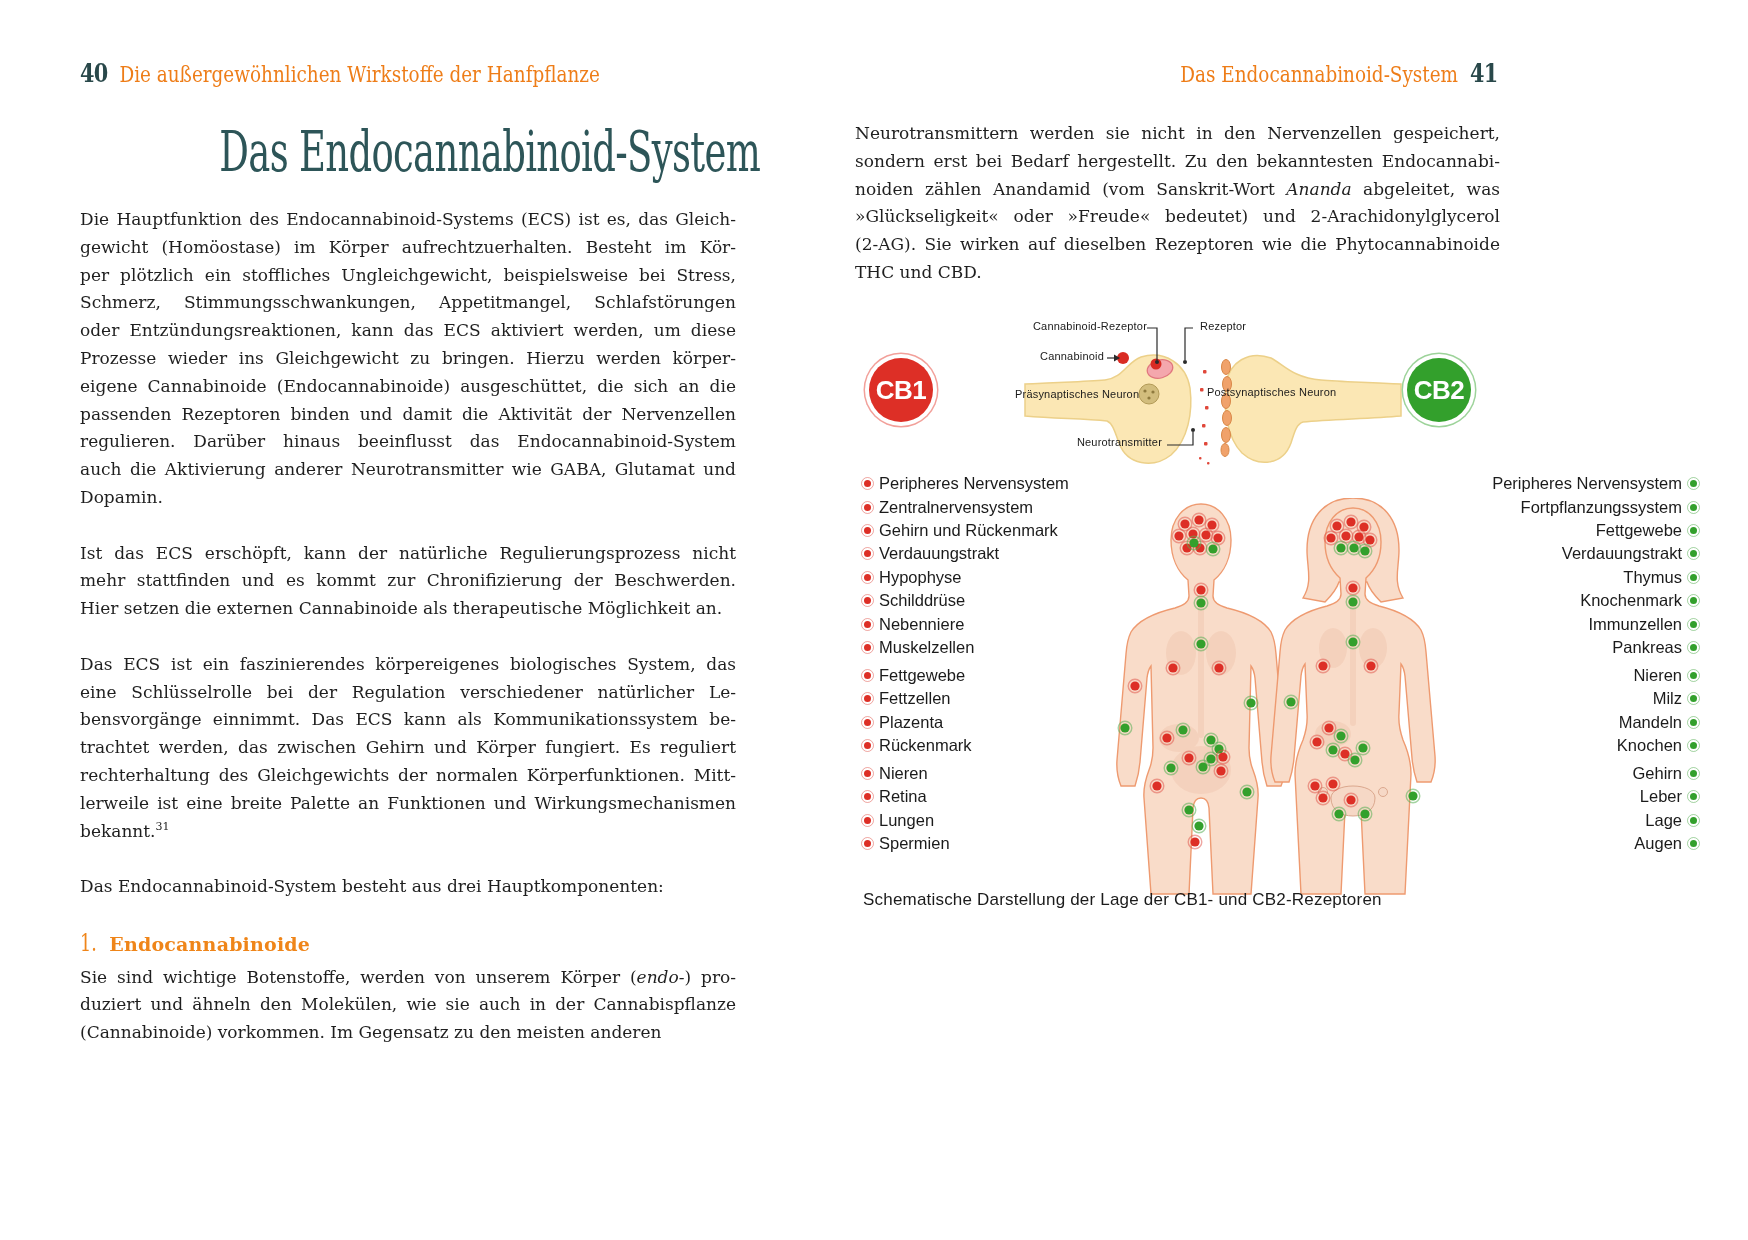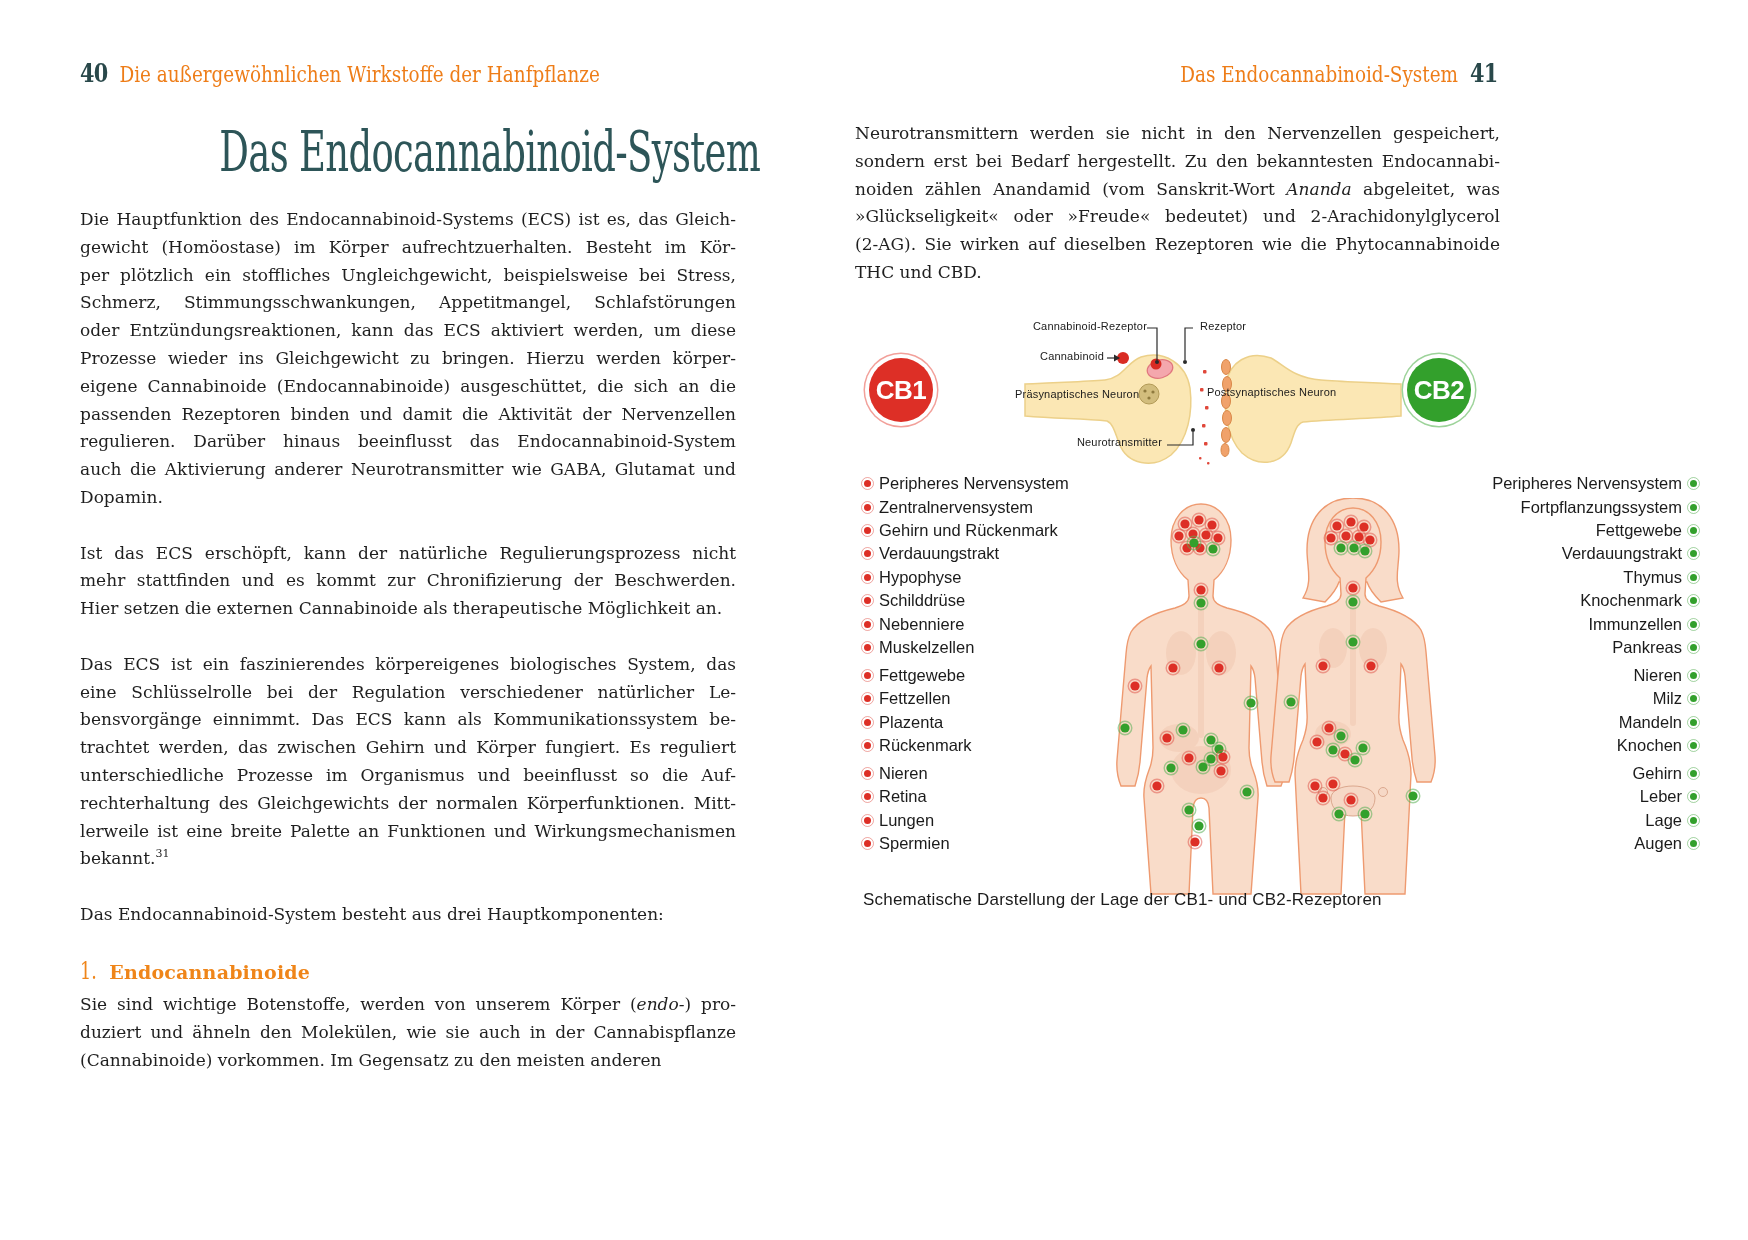--- a/index.html
+++ b/index.html
@@ -91,21 +91,20 @@
     <div class="para">
         <div class="tline"><span>Ist das ECS erschöpft, kann der natürliche Regulierungsprozess nicht</span></div>
         <div class="tline"><span>mehr stattfinden und es kommt zur Chronifizierung der Beschwerden.</span></div>
         <div class="tline"><span>Hier setzen die externen Cannabinoide als therapeutische Möglichkeit an.</span></div>
       </div>
     <div class="para">
         <div class="tline"><span>Das ECS ist ein faszinierendes körpereigenes biologisches System, das</span></div>
         <div class="tline"><span>eine Schlüsselrolle bei der Regulation verschiedener natürlicher Le-</span></div>
         <div class="tline"><span>bensvorgänge einnimmt. Das ECS kann als Kommunikationssystem be-</span></div>
         <div class="tline"><span>trachtet werden, das zwischen Gehirn und Körper fungiert. Es reguliert</span></div>
-        <div class="tline"><span>unterschiedliche Prozesse im Organismus und beeinflusst so die Auf-</span></div>
         <div class="tline"><span>rechterhaltung des Gleichgewichts der normalen Körperfunktionen. Mitt-</span></div>
         <div class="tline"><span>lerweile ist eine breite Palette an Funktionen und Wirkungsmechanismen</span></div>
         <div class="tline"><span>bekannt.</span><sup>31</sup></div>
       </div>
     <div class="components-line">Das Endocannabinoid-System besteht aus drei Hauptkomponenten:</div>
     <div class="sect-head">
       <span class="sect-num">1.</span>
       <span class="sect-title">Endocannabinoide</span>
     </div>
     <div class="para">

